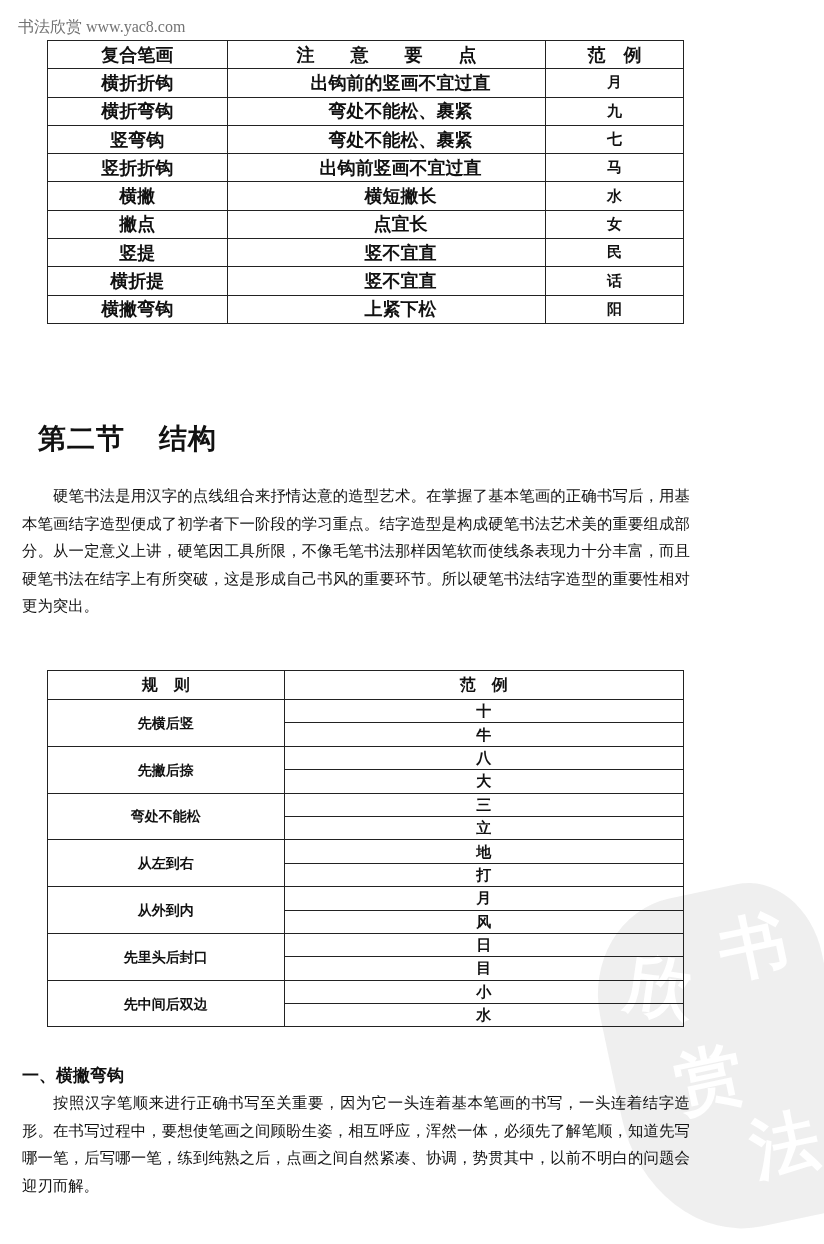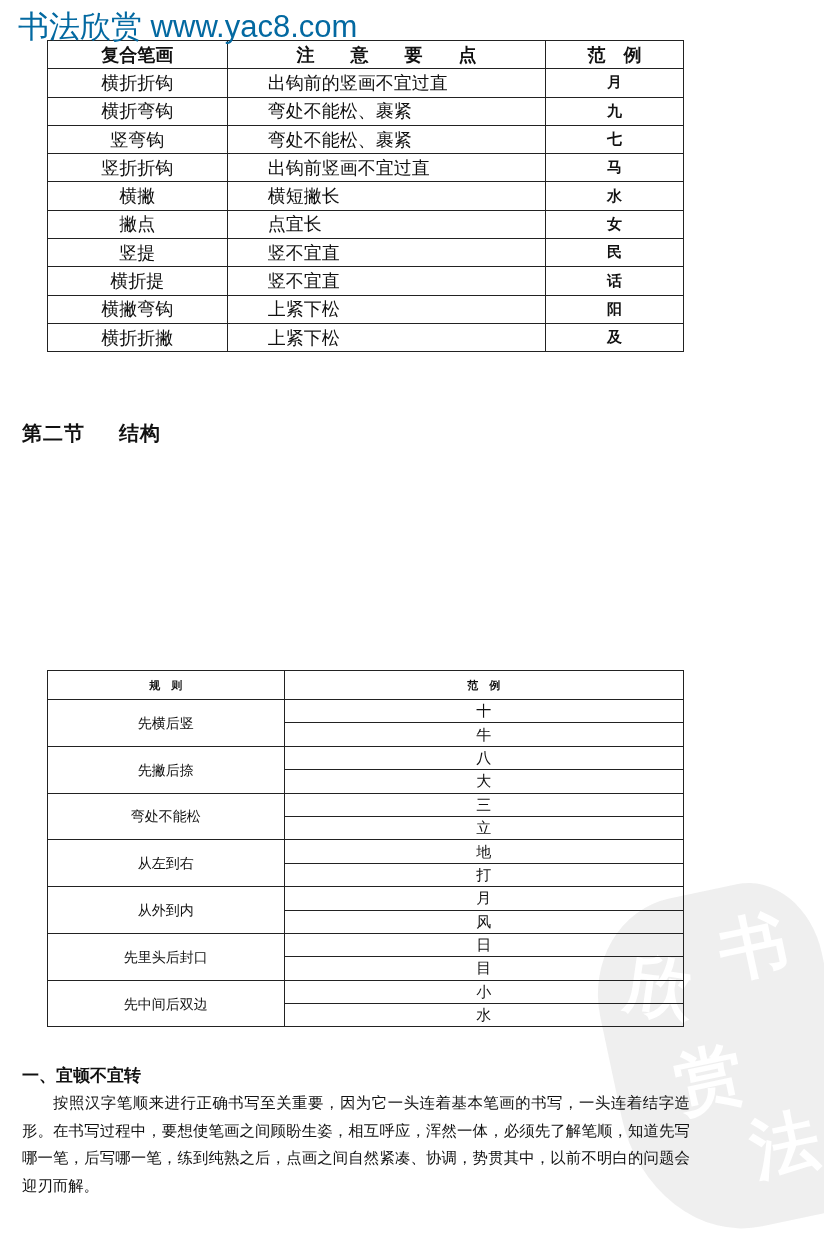--- a/index.html
+++ b/index.html
@@ -3,55 +3,55 @@
 <meta charset="utf-8">
 <style>
   html, body { margin: 0; padding: 0; }
   body {
     width: 824px; height: 1244px; position: relative; overflow: hidden;
     background: #ffffff; color: #111;
     font-family: "DejaVu Sans", "Liberation Sans", sans-serif;
   }
   .watermark-site {
     position: absolute; left: 18px; top: 12px;
-    color: #0369a1; font-family: Liberation Sans, sans-serif;
-    font-size: 31px; letter-spacing: 0px; line-height: 30px; white-space: nowrap;
+    color: #737373; font-family: Liberation Serif, serif;
+    font-size: 16px; letter-spacing: 0px; line-height: 30px; white-space: nowrap;
     z-index: 5;
   }
   table { border-collapse: collapse; position: absolute; }
-  td, th { border: 1.4px solid #222; padding: 0; text-align: center; font-weight: normal; }
+  td, th { border: 1.4px solid #222; padding: 0; text-align: center; font-weight: bold; }
 
   
   #t1 { left: 47px; top: 40px; width: 637px; }
   #t1 th, #t1 td { height: 27.3px; font-size: 18px; }
   #t1 th { font-weight: bold; }
   #t1 col.c1 { width: 180px; }
   #t1 col.c2 { width: 319px; }
   #t1 col.c3 { width: 138px; }
-  #t1 td.note { text-align: left; padding-left: 40px; }
+  #t1 td.note { text-align: center; padding-left: 28px; }
   #t1 td.ex { font-weight: bold; font-size: 15px; }
 
   .h2 {
-    position: absolute; left: 22px; top: 420px;
-    font-size: 20px; font-weight: bold; letter-spacing: 1px;
+    position: absolute; left: 38px; top: 420px;
+    font-size: 28px; font-weight: bold; letter-spacing: 1px;
   }
   .h2 .gap { display: inline-block; width: 34px; }
   .para {
     position: absolute; left: 22px; width: 668px;
     font-family: "DejaVu Serif", "Liberation Serif", serif;
     font-size: 15.4px; line-height: 27.5px; text-align: justify;
   }
   .para p { margin: 0; text-indent: 31px; }
   #p1 { top: 483px; }
 
   
   #t2 { left: 47px; top: 670px; width: 637px; }
   #t2 col.c1 { width: 237px; }
   #t2 col.c2 { width: 400px; }
-  #t2 th { height: 28px; font-size: 11px; font-weight: bold; }
+  #t2 th { height: 28px; font-size: 16px; font-weight: bold; }
   #t2 td { height: 22.4px; font-size: 14px; line-height: 20px; }
   #t2 td.rule { font-size: 14px; }
   #t2 td.ex { font-size: 15px; }
 
   .h3 {
     position: absolute; left: 22px; top: 1064px;
     font-size: 17px; font-weight: bold;
   }
   #p2 { top: 1090px; }
 
@@ -129,31 +129,27 @@
     <tr>
         <td>横折提</td>
         <td class="note">竖不宜直</td>
         <td class="ex">话</td>
       </tr>
     <tr>
         <td>横撇弯钩</td>
         <td class="note">上紧下松</td>
         <td class="ex">阳</td>
       </tr>
-    <tr>
-        <td>横折折撇</td>
-        <td class="note">上紧下松</td>
-        <td class="ex">及</td>
-      </tr>
   </tbody>
 </table>
 
 <div class="h2"><span>第二节</span><span class="gap"></span><span>结构</span></div>
 
 <div class="para" id="p1">
+  <p>硬笔书法是用汉字的点线组合来抒情达意的造型艺术。在掌握了基本笔画的正确书写后，用基本笔画结字造型便成了初学者下一阶段的学习重点。结字造型是构成硬笔书法艺术美的重要组成部分。从一定意义上讲，硬笔因工具所限，不像毛笔书法那样因笔软而使线条表现力十分丰富，而且硬笔书法在结字上有所突破，这是形成自己书风的重要环节。所以硬笔书法结字造型的重要性相对更为突出。</p>
 </div>
 
 <table id="t2">
   <colgroup>
       <col class="c1">
       <col class="c2">
     </colgroup>
   <thead>
     <tr>
       <th>规　则</th>
@@ -206,17 +202,17 @@
     <tr>
         <td class="rule" rowspan="2">先中间后双边</td>
         <td class="ex">小</td>
       </tr>
     <tr>
         <td class="ex">水</td>
       </tr>
   </tbody>
 </table>
 
-<div class="h3">一、宜顿不宜转</div>
+<div class="h3">一、横撇弯钩</div>
 
 <div class="para" id="p2">
   <p>按照汉字笔顺来进行正确书写至关重要，因为它一头连着基本笔画的书写，一头连着结字造形。在书写过程中，要想使笔画之间顾盼生姿，相互呼应，浑然一体，必须先了解笔顺，知道先写哪一笔，后写哪一笔，练到纯熟之后，点画之间自然紧凑、协调，势贯其中，以前不明白的问题会迎刃而解。</p>
 </div>
 
 </body></html>

